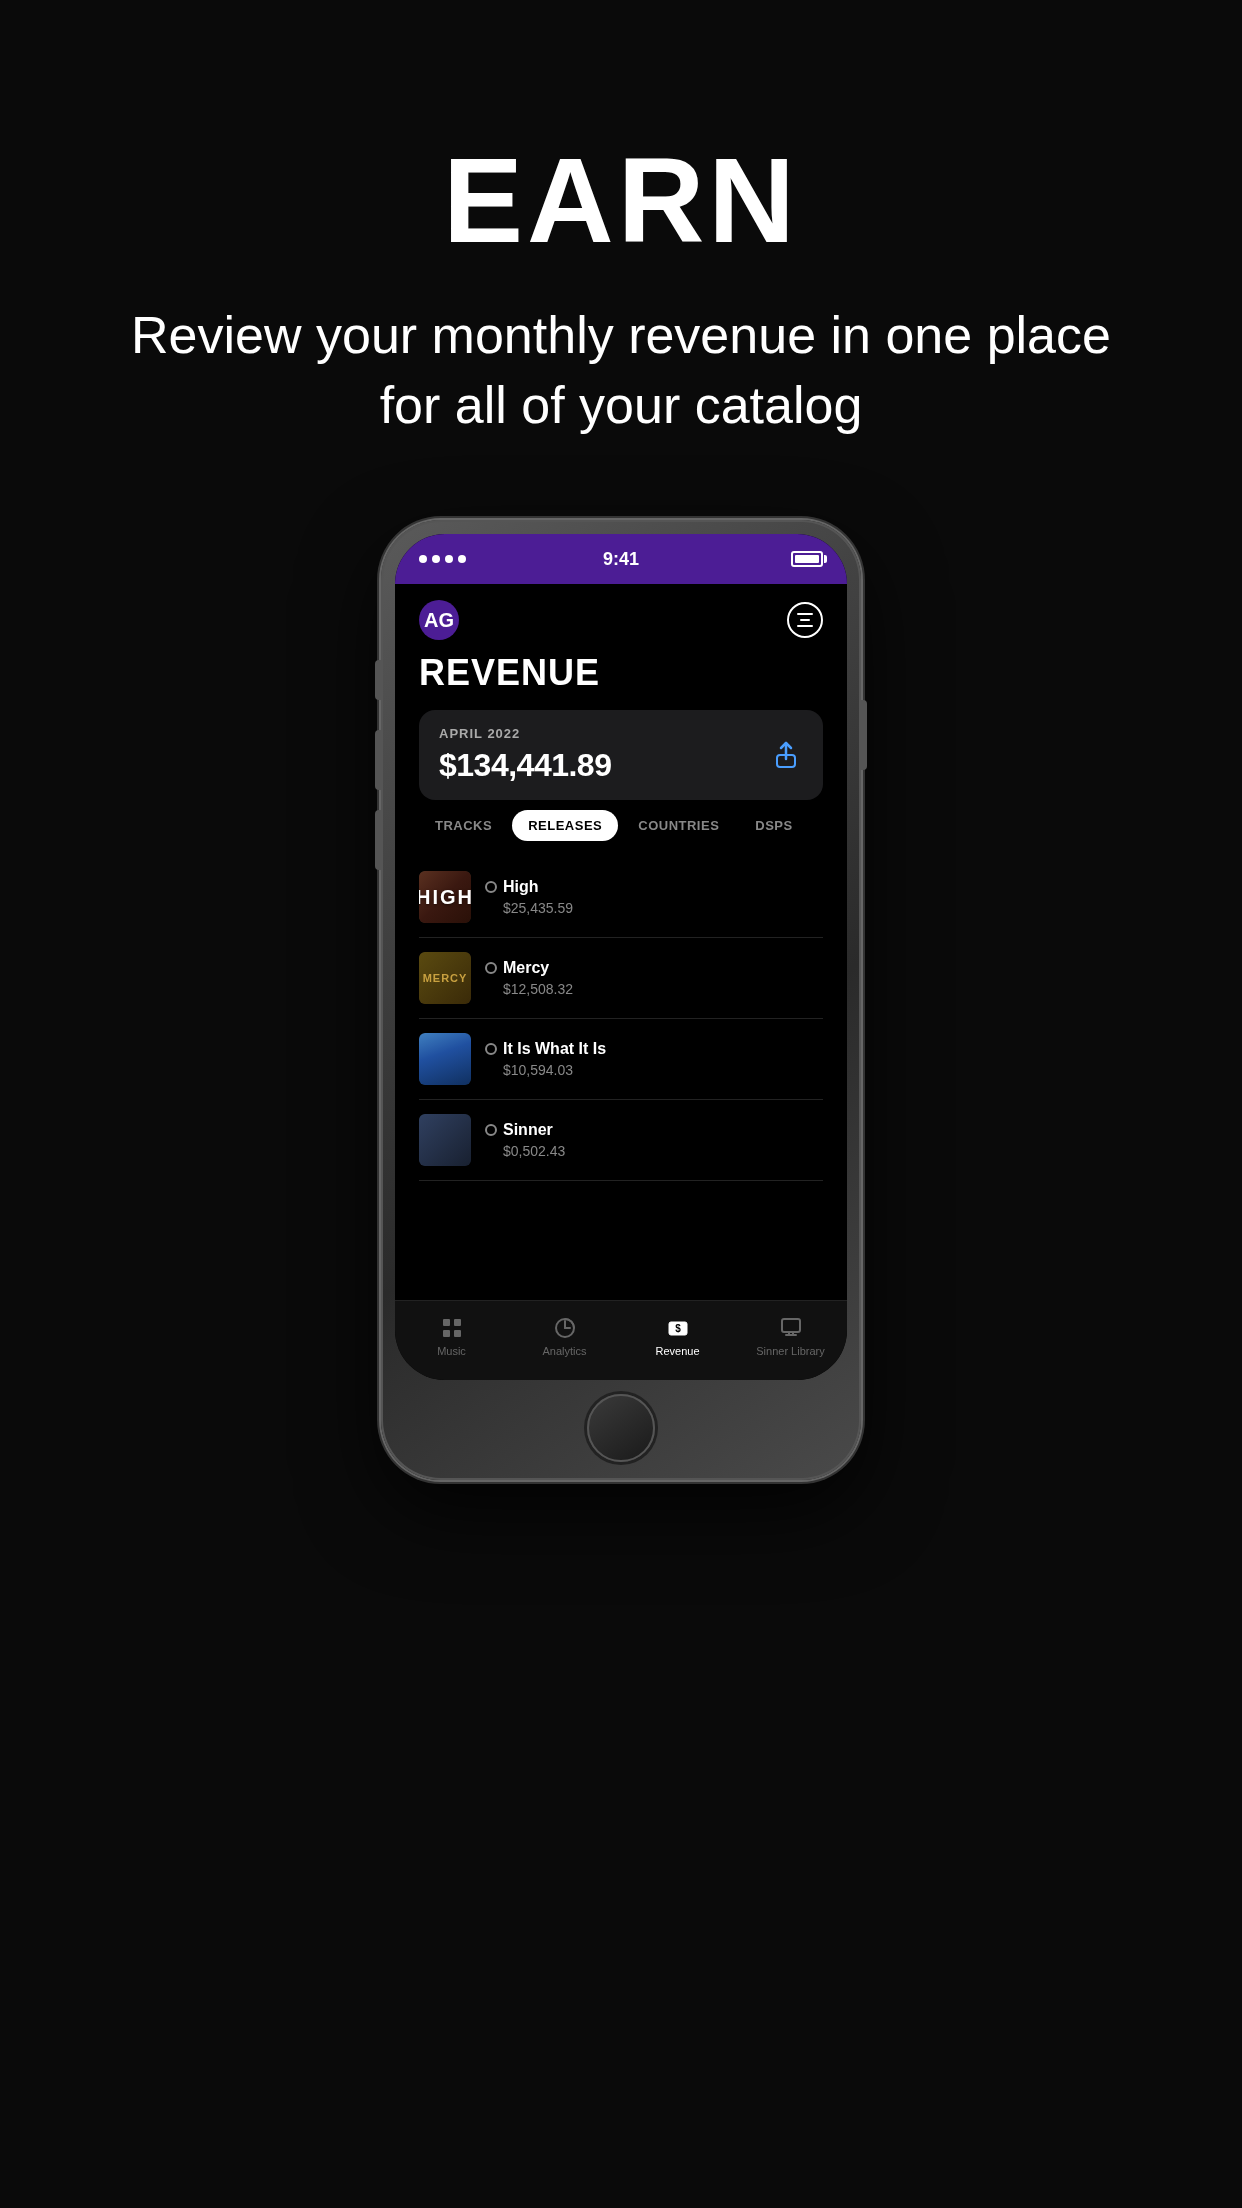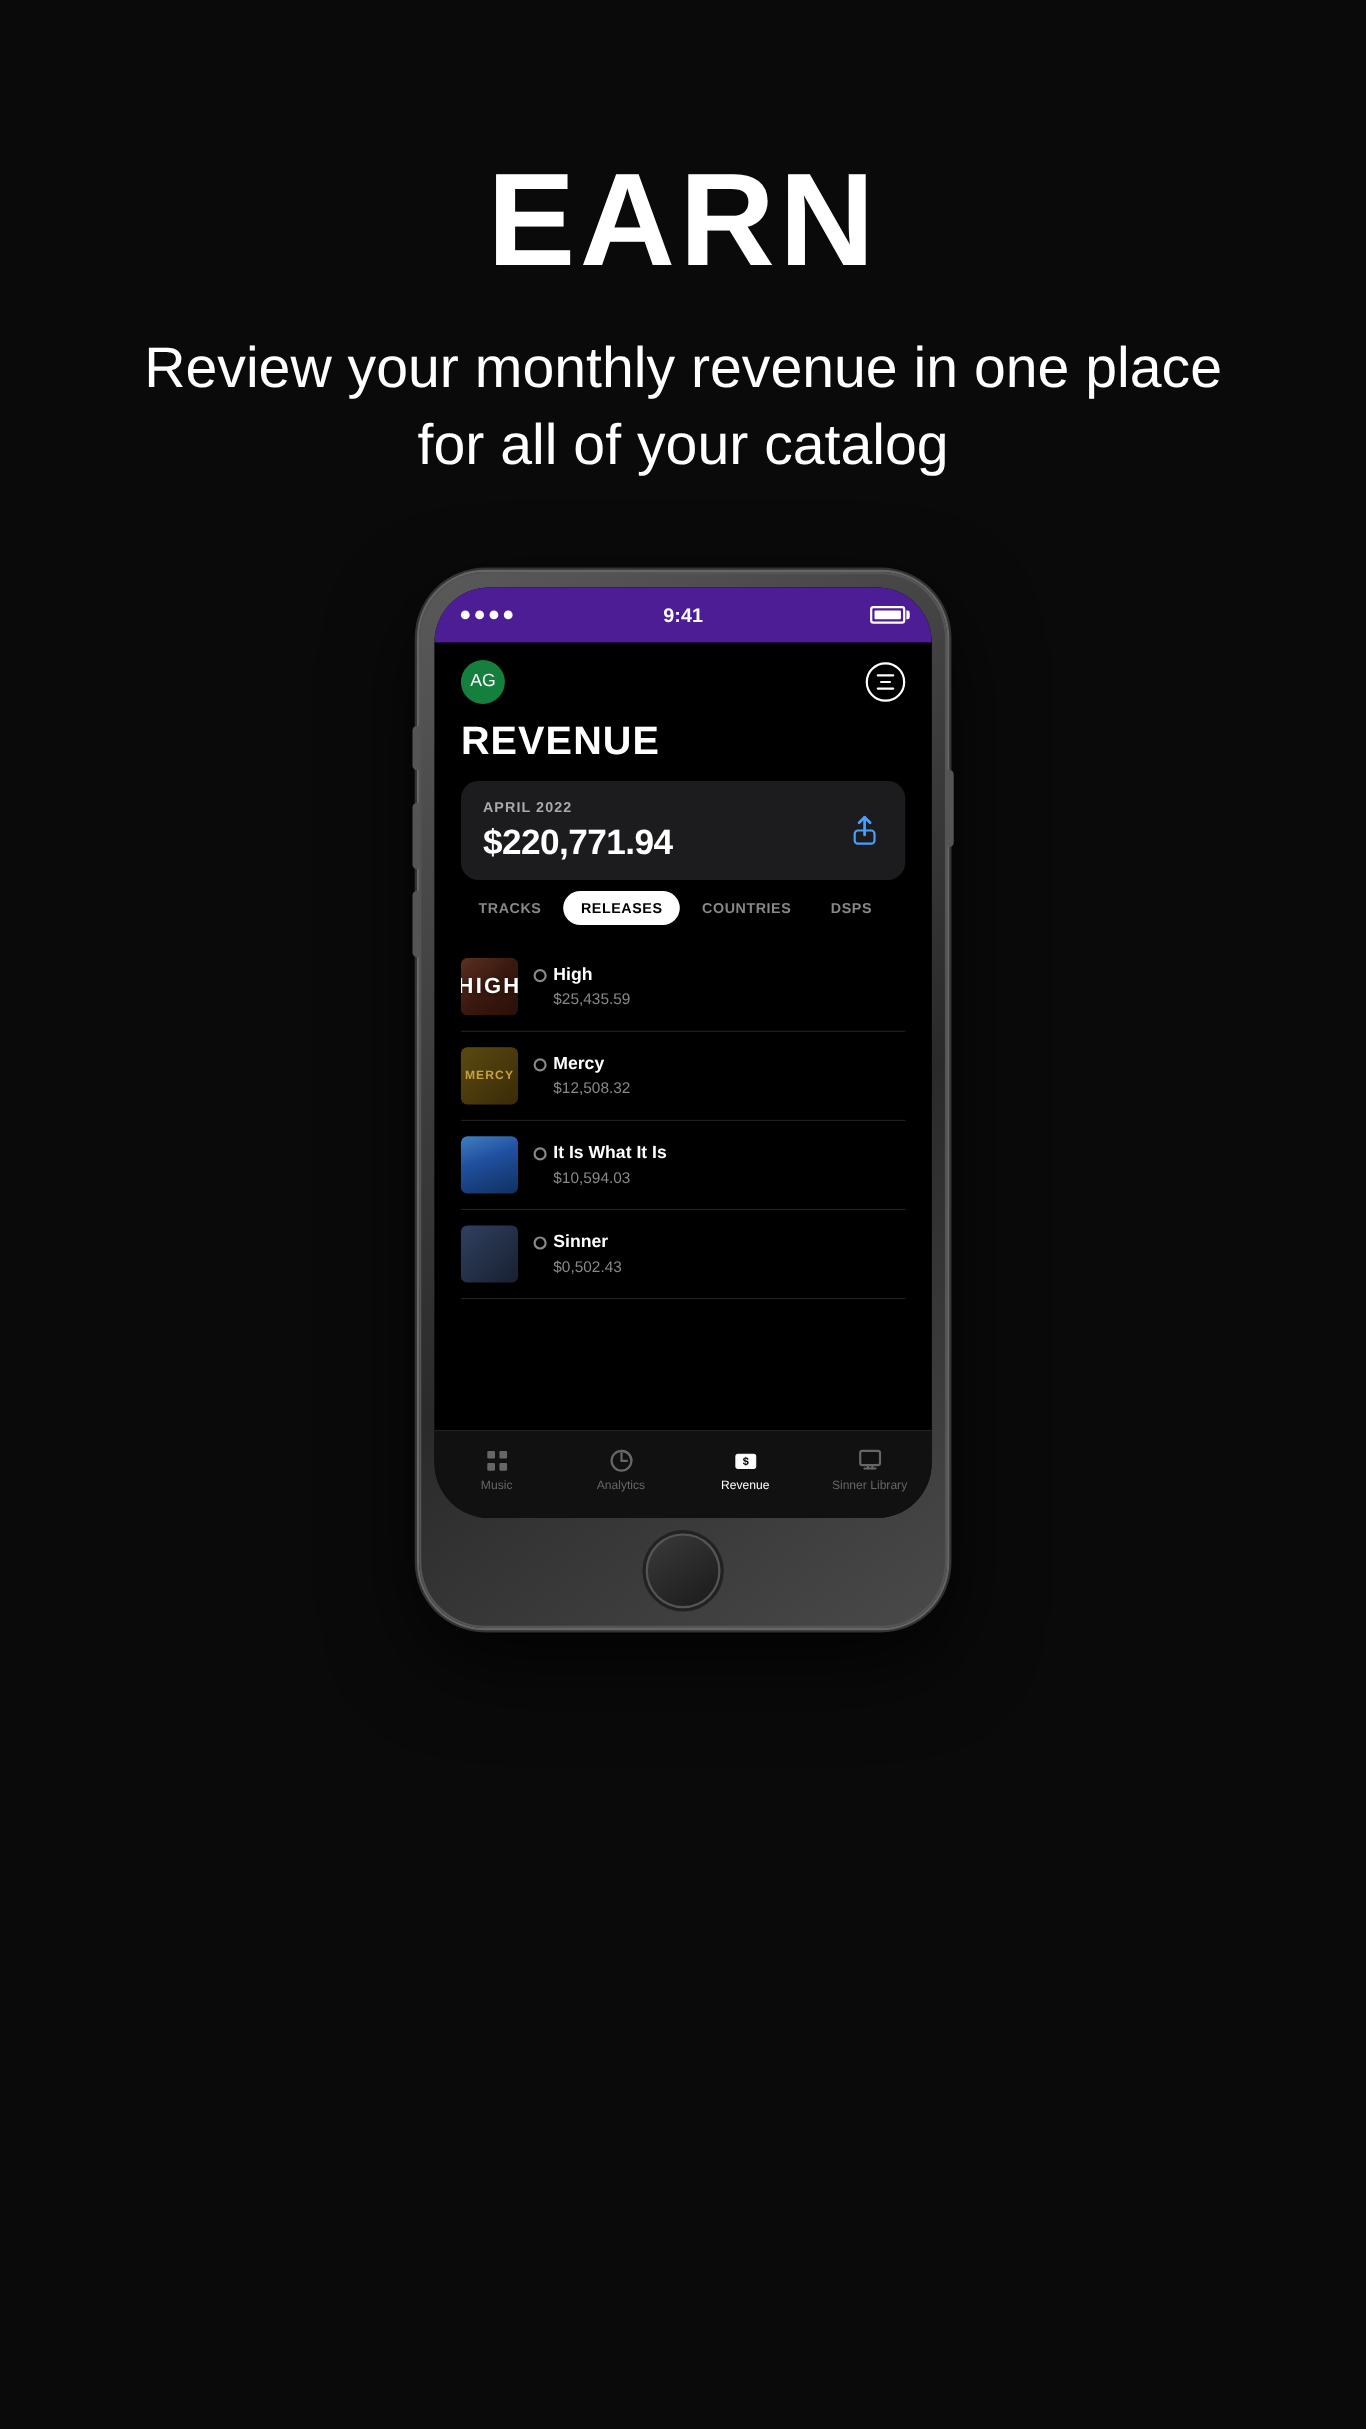--- a/index.html
+++ b/index.html
@@ -149,27 +149,27 @@
     .app-header {
       padding: 16px 24px 12px;
       display: flex;
       align-items: center;
       justify-content: space-between;
     }
 
     .avatar {
       width: 40px;
       height: 40px;
-      background: #15803d;
+      background: #4c1d95;
       border-radius: 50%;
       display: flex;
       align-items: center;
       justify-content: center;
-      font-size: 16px;
-      font-weight: 400;
+      font-size: 20px;
+      font-weight: 700;
       color: #fff;
     }
 
     .menu-icon {
       width: 36px;
       height: 36px;
       border: 2px solid #fff;
       border-radius: 50%;
       display: flex;
       flex-direction: column;
@@ -502,21 +502,21 @@
             <div class="menu-line short"></div>
             <div class="menu-line"></div>
           </div>
         </div>
 
         <div class="page-title">REVENUE</div>
 
         <div class="revenue-card">
           <div class="revenue-card-left">
             <div class="revenue-month">APRIL 2022</div>
-            <div class="revenue-amount">$220,771.94</div>
+            <div class="revenue-amount">$134,441.89</div>
           </div>
           <div class="share-icon">
             <svg width="24" height="28" viewBox="0 0 24 28" fill="none">
               <path d="M12 2 L12 18" stroke="#4a9eff" stroke-width="2.5" stroke-linecap="round"></path>
               <path d="M7 7 L12 2 L17 7" stroke="#4a9eff" stroke-width="2.5" stroke-linecap="round" stroke-linejoin="round"></path>
               <rect x="3" y="14" width="18" height="12" rx="3" stroke="#4a9eff" stroke-width="2" fill="none"></rect>
             </svg>
           </div>
         </div>
 

